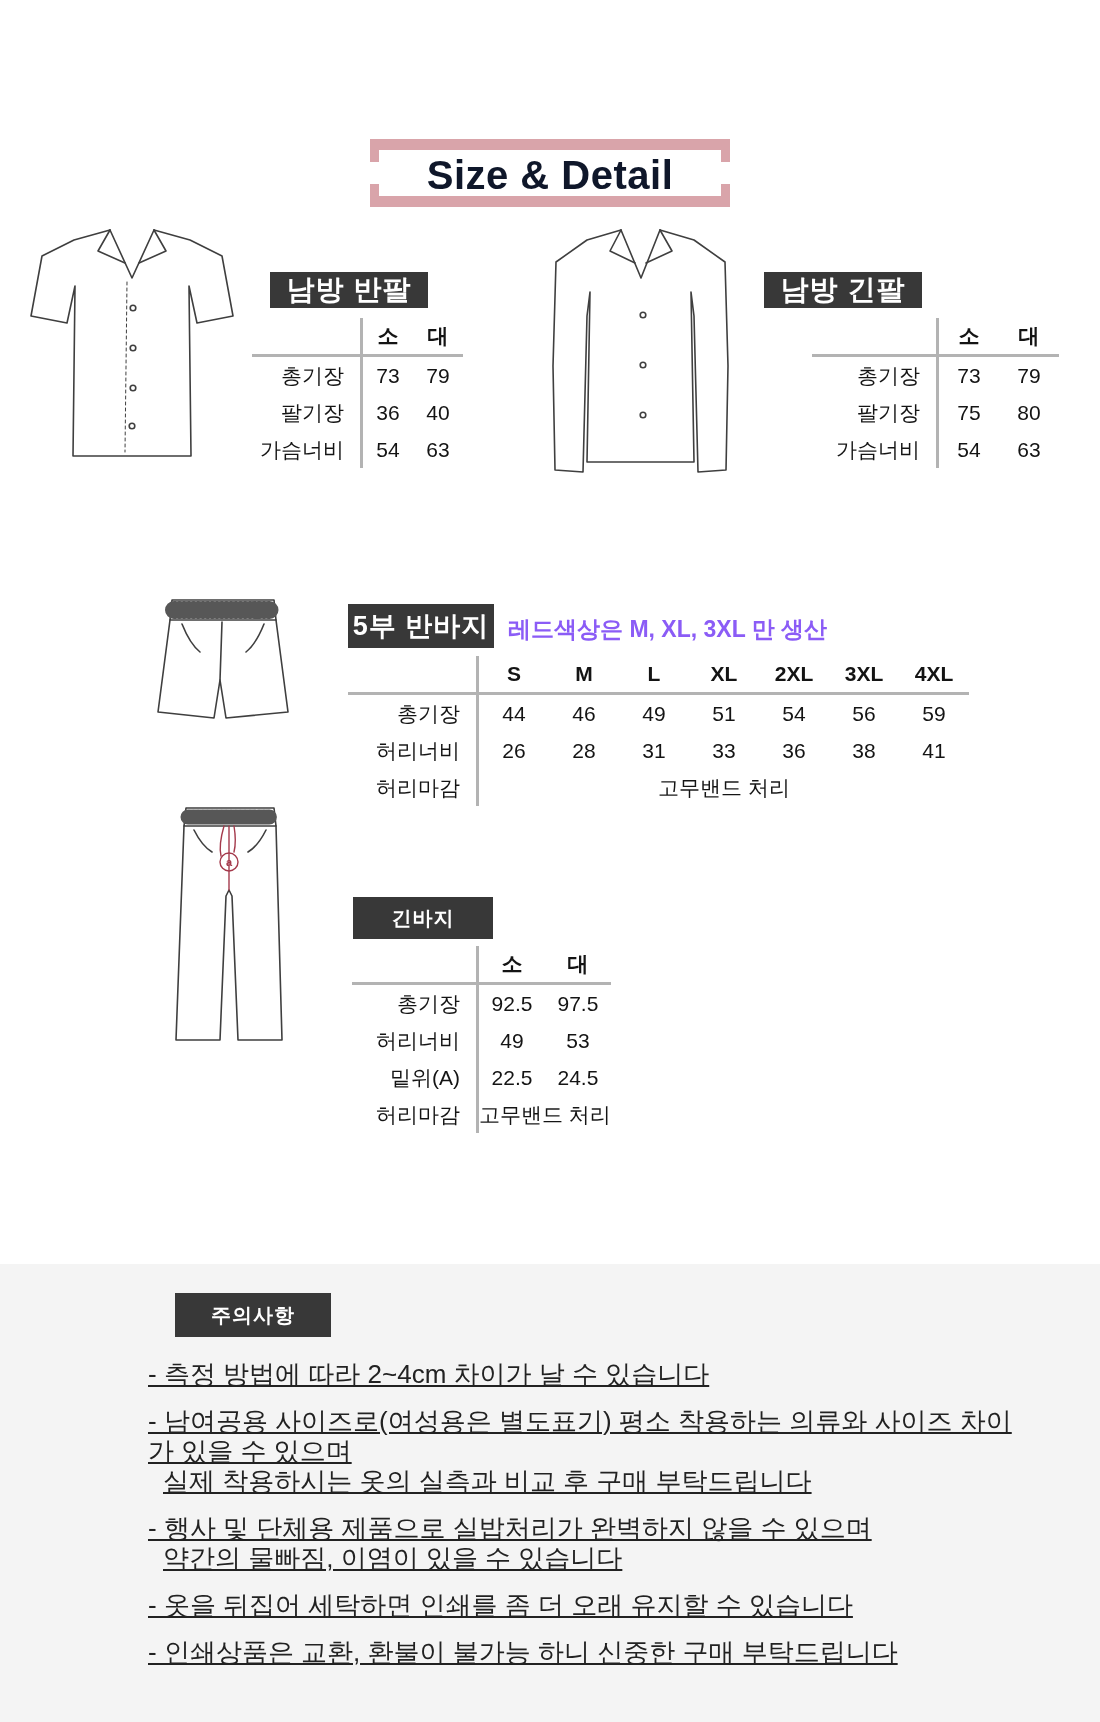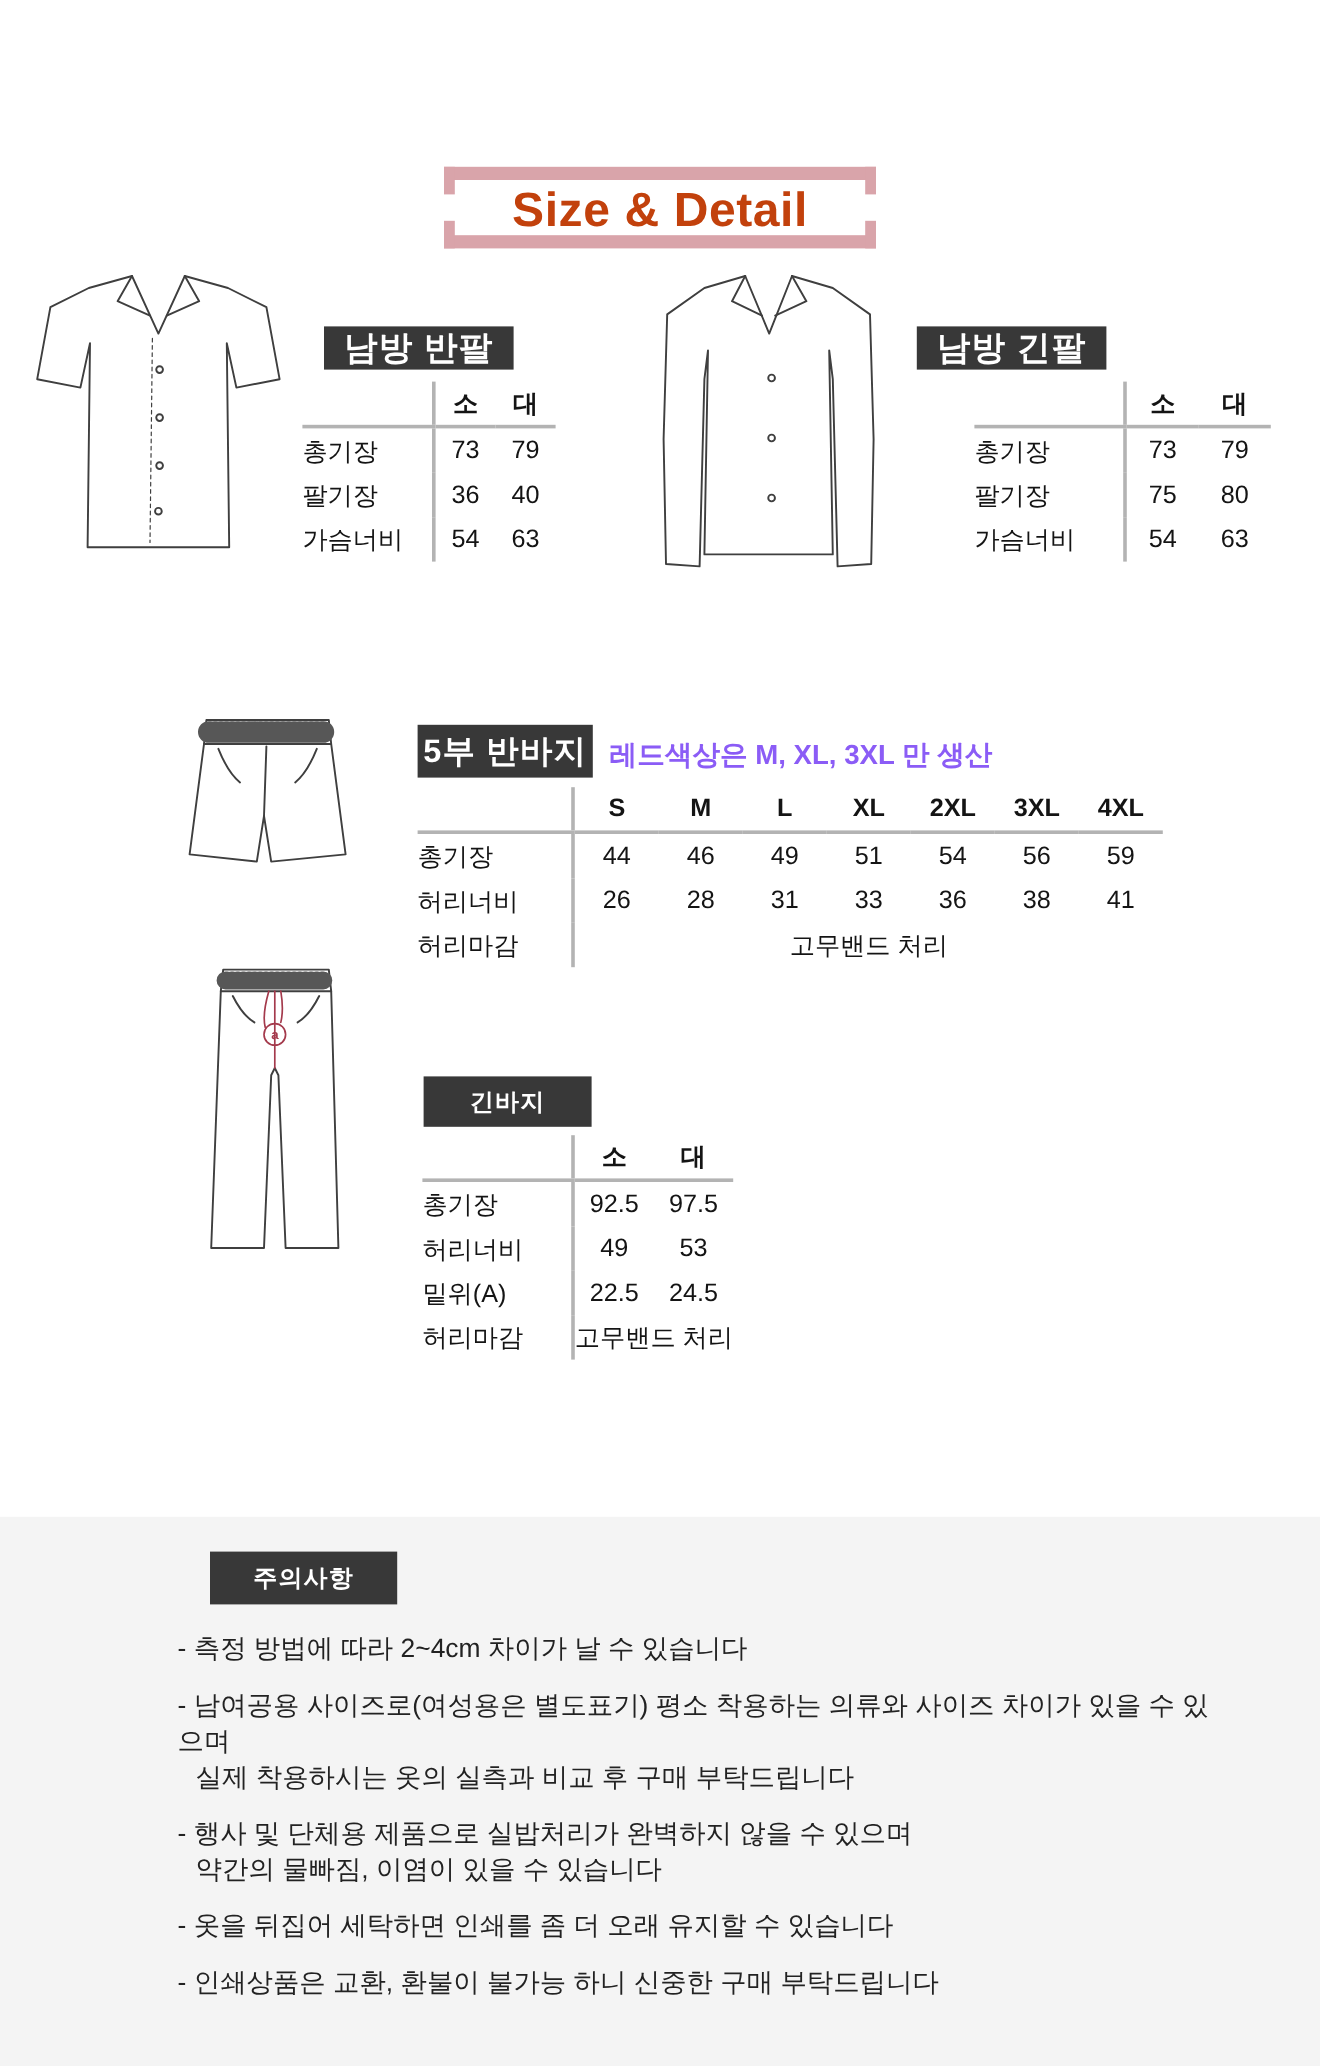--- a/index.html
+++ b/index.html
@@ -10,53 +10,53 @@
   .title-frame{position:absolute;left:370px;top:139px;width:360px;height:68px;}
   .title-frame .bar{position:absolute;left:0;right:0;height:11px;background:#d9a4aa;}
   .title-frame .bar.top{top:0;}
   .title-frame .bar.bottom{bottom:0;}
   .title-frame .stub{position:absolute;width:9px;height:23px;background:#d9a4aa;}
   .title-frame .stub.tl{left:0;top:0;}
   .title-frame .stub.tr{right:0;top:0;}
   .title-frame .stub.bl{left:0;bottom:0;}
   .title-frame .stub.br{right:0;bottom:0;}
   .title-text{position:absolute;left:0;right:0;top:14px;text-align:center;
-    font-size:40px;font-weight:700;color:#c2410c;letter-spacing:0.5px;}
+    font-size:40px;font-weight:700;color:#0f172a;letter-spacing:0.5px;}
 
   
   .tag{position:absolute;background:#383838;color:#fff;font-weight:700;
     display:flex;align-items:center;justify-content:center;letter-spacing:1px;}
   .tag.shirt{width:158px;height:36px;font-size:28px;}
   .tag.shorts-tag{width:146px;height:44px;font-size:27px;}
   .tag.pants-tag{width:140px;height:42px;font-size:20px;}
   .tag.notice-tag{width:156px;height:44px;font-size:20px;}
 
   .note-text{position:absolute;font-size:23px;font-weight:600;color:#8b5cf6;}
 
   
   .tbl-wrap{position:absolute;}
   .size-table{border-collapse:collapse;font-size:21px;color:#141414;}
   .size-table th,.size-table td{height:37px;padding:0;text-align:center;font-weight:400;white-space:nowrap;}
   .size-table thead th{font-weight:700;border-bottom:3px solid #b3b3b3;height:36px;}
-  .size-table .lbl{width:var(--lblw);text-align:left;padding-right:16px;}
+  .size-table .lbl{width:var(--lblw);text-align:right;padding-right:16px;}
   .size-table th:not(.lbl),.size-table td:not(.lbl){width:var(--colw);}
   .size-table .first{border-left:3px solid #b3b3b3;}
 
   
   .art{position:absolute;}
   .art path,.art line,.art circle{fill:none;stroke:#3f3f3f;stroke-width:1.6;stroke-linecap:round;stroke-linejoin:round;}
   .art .hatch{stroke-width:18;stroke-dasharray:1.5 3.2;stroke:#575757;}
   .art .hatch14{stroke-width:15;stroke-dasharray:1.5 3.2;stroke:#575757;}
   .art .dash{stroke-dasharray:3 3;stroke-width:1;}
   .art .red{stroke:#a43a4c;stroke-width:1.4;}
   .art text{fill:#a43a4c;font-size:11px;font-weight:700;stroke:none;}
 
   
   .notice{position:absolute;left:0;top:1264px;width:1100px;height:458px;background:#f4f4f4;}
-  .notice-list{position:absolute;left:148px;top:95px;width:880px;font-size:22px;color:#222;}
+  .notice-list{position:absolute;left:148px;top:95px;width:880px;font-size:26px;color:#222;text-decoration:underline;}
   .notice-item{margin-bottom:17px;line-height:30px;}
   .notice-item .cont{padding-left:15px;}
 </style>
 </head>
 <body>
 
 <div id="page">
 
   <div class="title-frame">
     <div class="bar top"></div>

